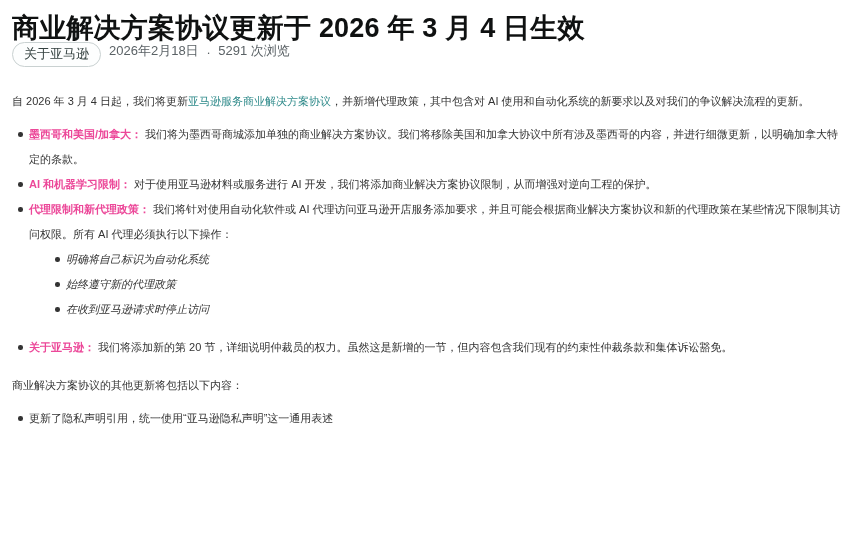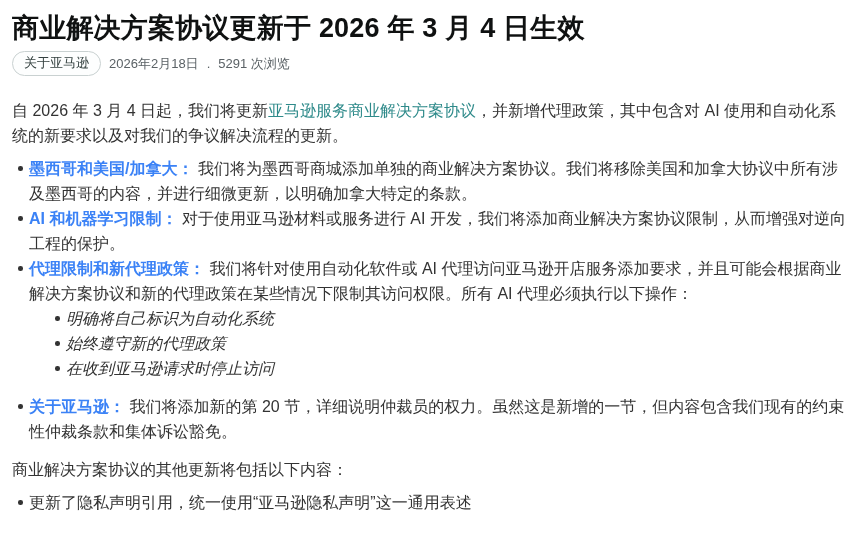--- a/index.html
+++ b/index.html
@@ -19,39 +19,37 @@
   }
   h1.page-title {
     margin: 14px 0 0 0;
     font-size: 27px;
     line-height: 28px;
     font-weight: 700;
     color: #0f1111;
     letter-spacing: 0.2px;
   }
   .meta-row {
-    margin-top: 9px;
     display: flex;
-    align-items: center;
     gap: 8px;
     font-size: 13px;
     color: #5b6266;
   }
   .badge {
     display: inline-block;
     border: 1px solid #c9d1d1;
     border-radius: 999px;
     padding: 2px 11px 3px 11px;
     font-size: 13px;
     color: #33403f;
     background: #fdfefe;
     cursor: pointer;
   }
   p, li {
-    font-size: 16px;
+    font-size: 11px;
     line-height: 25px;
   }
   p.intro {
     margin: 22px 0 0 0;
   }
   p.section-lead {
     margin: 13px 0 0 0;
   }
   a.text-link {
     color: #2e8a8a;
@@ -96,21 +94,21 @@
     width: 4.5px;
     height: 4.5px;
     border-radius: 50%;
     background: #333333;
   }
   li.spaced-top {
     margin-top: 13px !important;
   }
   strong.lead {
     font-weight: 700;
-    color: #3b82f6;
+    color: #ec4899;
   }
 </style>
 </head>
 <body>
 
 <div class="article">
 
   <h1 class="page-title">商业解决方案协议更新于 2026 年 3 月 4 日生效</h1>
 
   <div class="meta-row">

